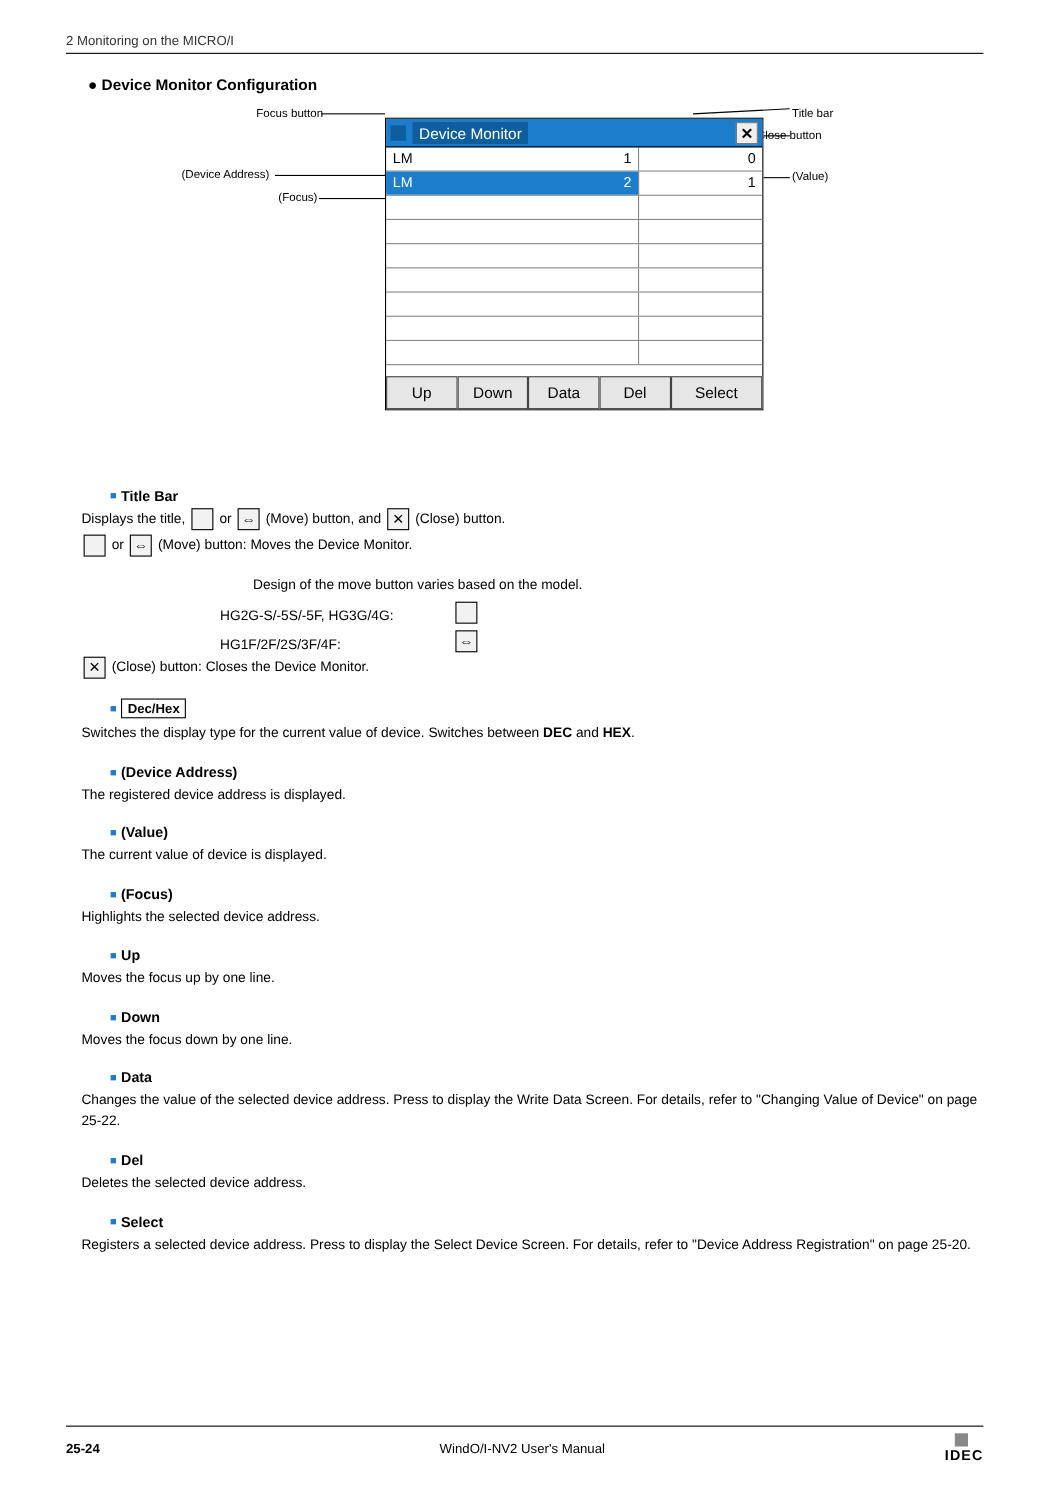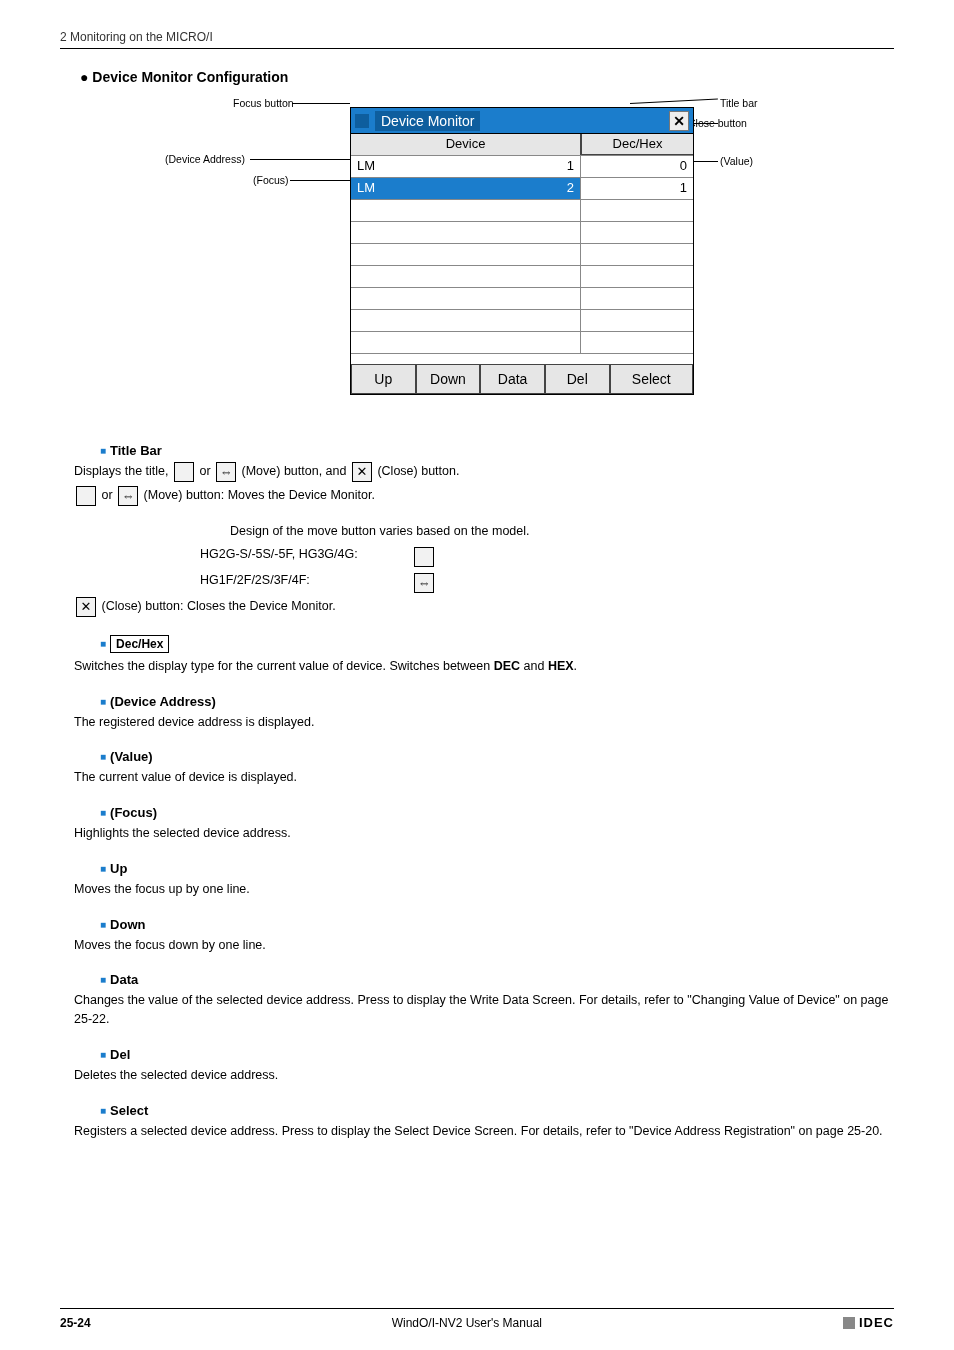--- a/index.html
+++ b/index.html
@@ -95,34 +95,34 @@
     margin-top: 18px;
     margin-left: 40px;
   }
   .sq { color:#1b7dcc; font-size:10px; vertical-align:1px; margin-right:4px;}
   .para { margin: 4px 0 0 14px; font-size: 12.5px; line-height:1.5; }
   .inline-box {
     display:inline-flex; align-items:center; justify-content:center;
     width:20px; height:20px; border:1px solid #000; background:#f2f2f2;
     font-size:13px; vertical-align:middle; margin:0 2px;
   }
-  .label-row { margin: 6px 0 0 140px; font-size:12.5px; display:flex; align-items:flex-start; gap:12px;}
+  .label-row { margin: 6px 0 0 140px; font-size:12.5px; display:flex; align-items:flex-end; gap:12px;}
   .boxed-label {
     display:inline-block; border:1px solid #000; padding:1px 5px; font-size:12px;
   }
 
   .footer {
     position:absolute; bottom:20px; left:60px; right:60px;
     display:flex; justify-content:space-between; align-items:center;
     border-top:1px solid #000; padding-top:6px; font-size:12px;
   }
   .footer .page { font-weight:bold; }
   .idec-logo {
     display:flex; align-items:center; font-weight:bold; letter-spacing:1px;
-    font-size:13px; color:#000;
+    font-size:13px; color:#000;flex-direction:column;
   }
   .idec-logo .mark { width:12px; height:12px; background:#888; margin-right:4px; }
 </style>
 </head>
 <body>
 
 <div class="page-header">2 Monitoring on the MICRO/I</div>
 
 <div class="section-title">● Device Monitor Configuration</div>
 
@@ -145,24 +145,20 @@
 
   <div class="callout" style="left:660px; top:60px;">(Value)</div>
   <div class="leader" style="left:634px; top:66px; width:24px; height:1px;"></div>
 
   <div class="monitor-window">
     <div class="titlebar">
       <div class="move-handle"></div>
       <div class="title-text">Device Monitor</div>
       <div class="title-spacer"></div>
       <div class="close-btn">✕</div>
-    </div>
-    <div class="grid-row hdr">
-      <div class="col-dev">Device</div>
-      <div class="col-val">Dec/Hex</div>
     </div>
     <div class="grid-row">
       <div class="col-dev">
           <span>LM</span>
           <span>1</span>
         </div>
       <div class="col-val">0</div>
     </div>
     <div class="grid-row row-focus">
       <div class="col-dev">

